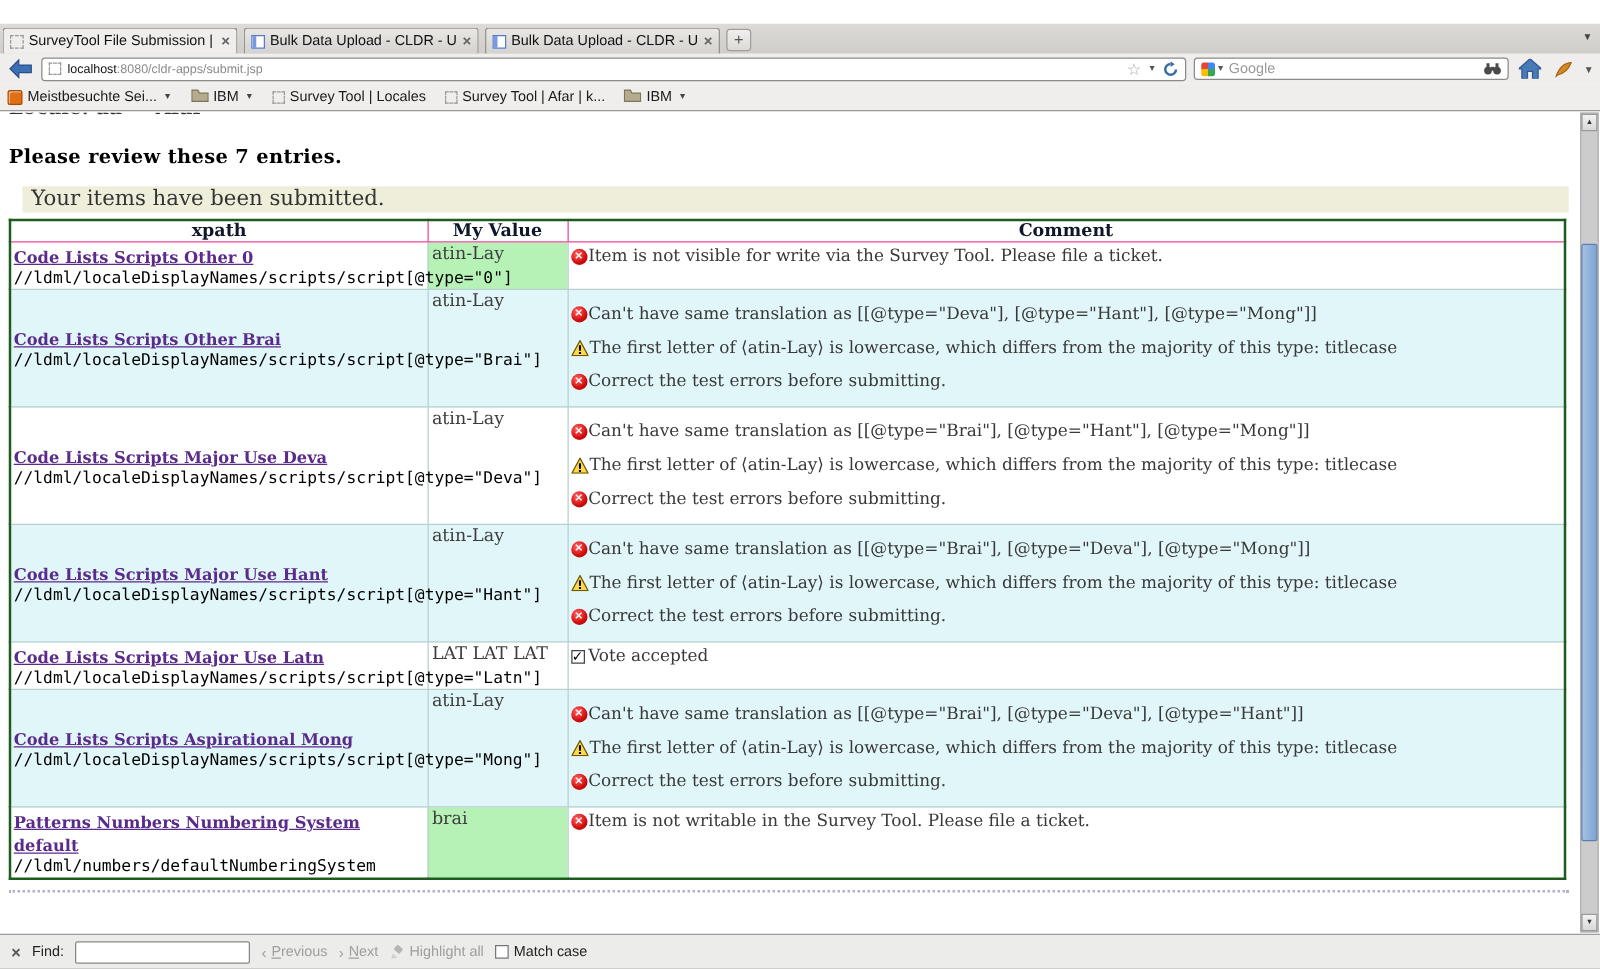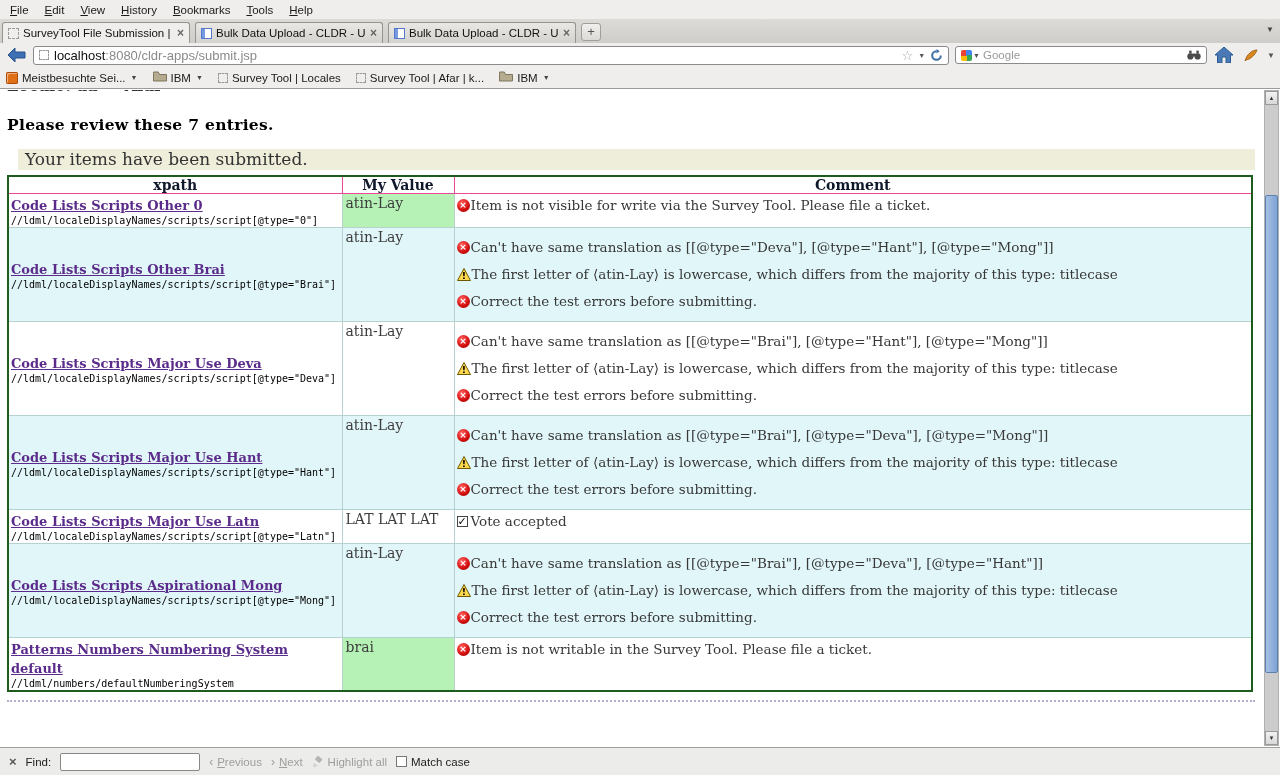--- a/index.html
+++ b/index.html
@@ -28,21 +28,21 @@
           background:linear-gradient(#f0efed,#dcdad6);color:#555;text-align:center;
           line-height:16px;font-size:13px;flex:none;}
   .tab-overflow{position:absolute;right:6px;top:6px;color:#444;font-size:8px;}
 
   .navbar{position:absolute;top:43px;left:0;right:0;height:24px;background:#efeeec;
           display:flex;align-items:center;padding:0 5px;gap:6px;}
   .back-btn{width:22px;height:20px;display:flex;align-items:center;justify-content:center;}
   .urlbar{flex:1;height:19px;background:#fff;border:1px solid #8b8b8b;border-radius:3px;
           display:flex;align-items:center;padding:0 5px;gap:5px;}
   .favicon-ph{width:10px;height:10px;border:1px dashed #9a9a9a;flex:none;}
-  .url-text{flex:1;font-size:13px;white-space:nowrap;overflow:hidden;}
+  .url-text{flex:1;font-size:10px;white-space:nowrap;overflow:hidden;}
   .url-host{color:#111;}
   .url-rest{color:#8a8a8a;}
   .star-icon{color:#aaa;font-size:13px;line-height:13px;}
   .dd{color:#555;font-size:7px;}
   .searchbar{width:252px;height:18px;background:#fff;border:1px solid #8b8b8b;border-radius:3px;
              display:flex;align-items:center;padding:0 5px;gap:1px;flex:none;}
   .gicon{width:11px;height:11px;flex:none;border-radius:2px;
          background:conic-gradient(#4285f4 0 25%,#34a853 25% 50%,#fbbc05 50% 75%,#ea4335 75%);}
   .search-input{flex:1;min-width:10px;border:none;outline:none;background:transparent;
                 font-size:11.5px;color:#444;font-family:inherit;}
@@ -71,21 +71,21 @@
 
   table.review{border-collapse:collapse;width:1246px;margin-top:3px;
                border:2px solid #1d5c1d;table-layout:fixed;}
   table.review th{font-weight:bold;font-size:14px;color:#0f172a;height:16px;
                   border:1px solid #ec4899;padding:0;}
   table.review td{border:1px solid #b7d0d0;}
   tbody tr:nth-child(even){background:#e1f6f9;}
   .cell-xpath{width:334px;vertical-align:middle;padding:1px 2px;}
   .row-link{font-weight:bold;font-size:13px;color:#5a2b8a;text-decoration:underline;}
   .xpath-mono{font-family:"DejaVu Sans Mono","Liberation Mono",monospace;
-              font-size:10px;color:#000;margin-top:1px;}
+              font-size:13px;color:#000;margin-top:1px;}
   .cell-value{width:112px;vertical-align:top;padding:1px 3px;font-size:14px;color:#3d3d3d;}
   .cell-value.green{background:#b6f2b6;}
   .cell-comment{vertical-align:top;padding:1px 2px;font-size:13.5px;color:#383838;}
   .comment-line{display:flex;align-items:center;gap:1px;margin:10px 0;line-height:17px;}
   .comment-line:only-child{margin:2px 0;}
   .cicon{flex:none;display:inline-flex;align-items:center;justify-content:center;}
   .cicon.error{width:13px;height:13px;border-radius:50%;
                background:radial-gradient(circle at 38% 32%,#f55 10%,#cf0c0c 60%,#a00000);
                color:#fff;font:bold 9px/9px "DejaVu Sans",sans-serif;}
   .cicon.check{width:11px;height:11px;border:1px solid #444;background:#fff;color:#000;
@@ -116,29 +116,20 @@
   .fb-chev{font-size:12px;}
   .fb-cb{width:11px;height:11px;border:1px solid #777;background:#fff;flex:none;}
   .fb-group{display:flex;align-items:center;gap:4px;}
   .und::first-letter{text-decoration:underline;}
 </style>
 </head>
 <body>
 
 <div class="window">
 
-  <div class="menubar" id="menubar">
-      <span class="menu-item">File</span>
-      <span class="menu-item">Edit</span>
-      <span class="menu-item">View</span>
-      <span class="menu-item">History</span>
-      <span class="menu-item">Bookmarks</span>
-      <span class="menu-item">Tools</span>
-      <span class="menu-item">Help</span>
-    </div>
 
   <div class="tabbar">
     <div id="tabstrip" style="display:flex;align-items:flex-end;">
         <div class="tab active">
           <span class="tab-favicon placeholder"></span>
           <span class="tab-title">SurveyTool File Submission | ...</span>
           <span class="tab-close">×</span>
         </div>
         <div class="tab">
           <span class="tab-favicon document"></span>

